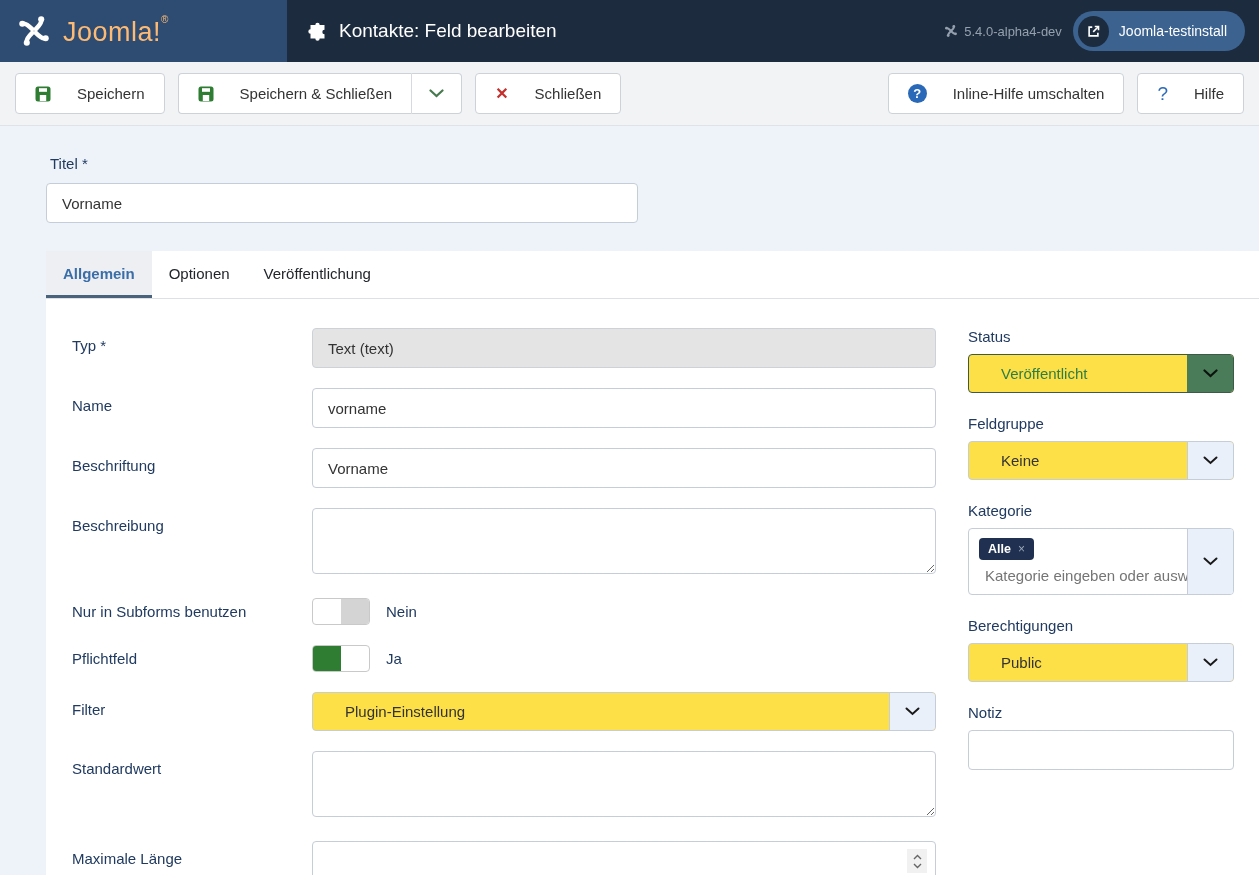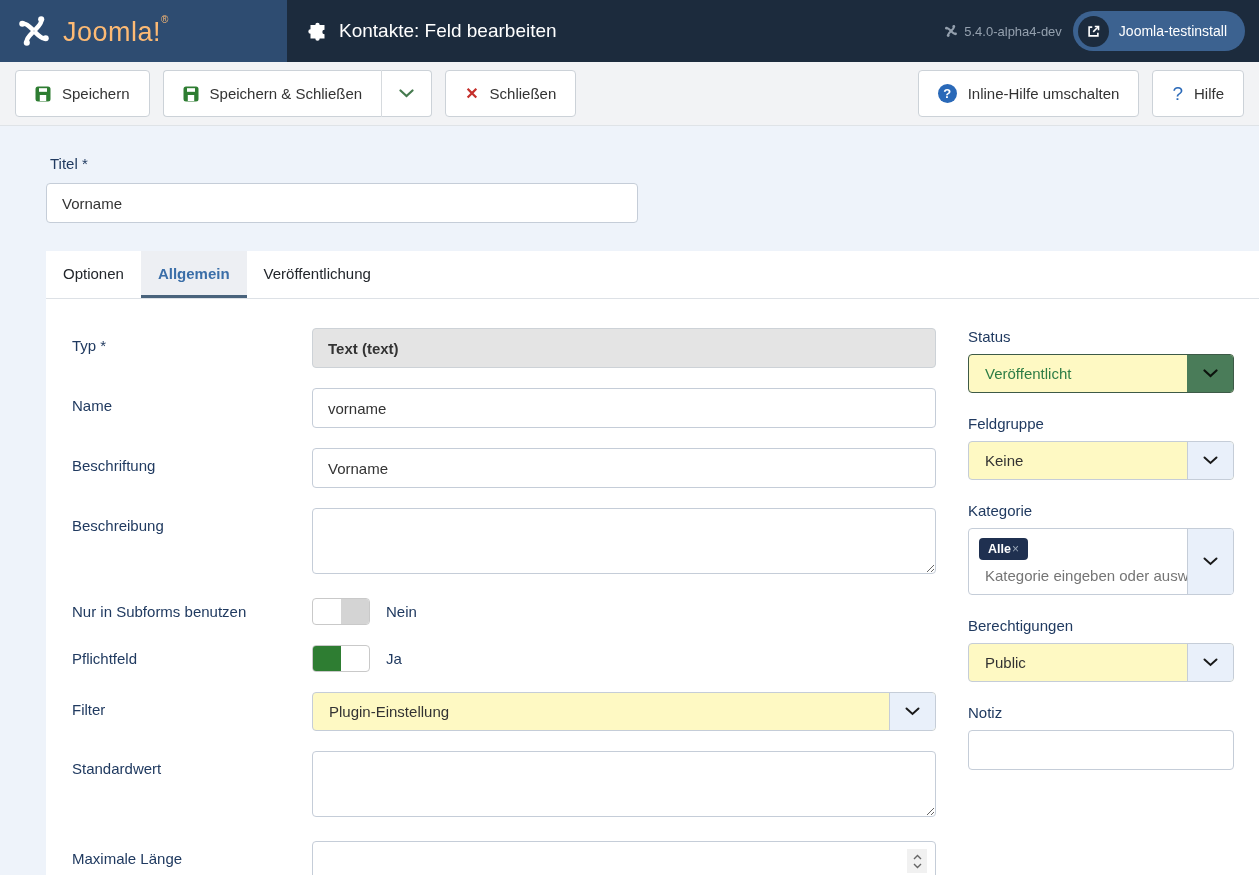--- a/index.html
+++ b/index.html
@@ -34,22 +34,22 @@
     width:31px; height:31px; border-radius:50%; background:var(--header-dark,#1c2b3d);
     display:flex; align-items:center; justify-content:center;
   }
 
   
   .toolbar {
     height:64px; background:#f2f3f5; border-bottom:1px solid #dfe3e7;
     display:flex; align-items:center; padding:0 15px; gap:13px;
   }
   .btn {
-    height:47px; background:#fff; border:1px solid #ccd2d8; border-radius:4px;
-    display:inline-flex; align-items:center; gap:11px; padding:0 19px;
+    height:41px; background:#fff; border:1px solid #ccd2d8; border-radius:4px;
+    display:inline-flex; align-items:center; gap:26px; padding:0 19px;
     font-size:15px; color:#333; cursor:pointer; font-family:inherit;
   }
   .btn-group { display:inline-flex; }
   .btn-group .btn-main { border-radius:4px 0 0 4px; border-right:none; }
   .btn-group .btn-caret {
     border-radius:0 4px 4px 0; padding:0 17px; border-left:1px solid #d6dade;
   }
   .toolbar-right { margin-left:auto; display:flex; gap:13px; }
   .q-circle {
     width:19px; height:19px; border-radius:50%; background:var(--link-blue,#2a69b8);
@@ -79,40 +79,40 @@
   .tab.active {
     background:#edeff3; color:#3a6ea8; font-weight:bold;
     border-bottom:3px solid #49637c;
   }
 
   .card-body { display:flex; padding-top:29px; }
   .form-left { width:890px; padding-left:26px; flex:none; }
   .form-row { display:flex; margin-bottom:20px; }
   .form-row .row-label { width:240px; flex:none; padding-top:9px; }
   .row-field { width:624px; position:relative; }
-  .input-disabled { background:#e4e4e4; border-color:#cdd2d7; color:#333;font-weight:bold; }
+  .input-disabled { background:#e4e4e4; border-color:#cdd2d7; color:#333; }
   textarea.text-area {
     width:100%; height:66px; border:1px solid #c5cdd8; border-radius:4px;
     padding:8px 12px; font-size:15px; font-family:inherit; color:#333;
   }
 
   
   .toggle-row { align-items:center; }
   .toggle-row .row-label { padding-top:0; }
   .toggle { width:58px; height:27px; border:1px solid #c9c9c9; border-radius:4px;
     display:flex; overflow:hidden; cursor:pointer; background:#fff; }
   .toggle .half { width:50%; height:100%; }
   .toggle.on .half.left { background:var(--accent-green,#2e7d32); }
   .toggle.off .half.right { background:#d4d4d4; }
   .toggle-state { margin-left:16px; color:var(--label-navy,#203a60); font-size:15px; }
 
   
   .select {
     position:relative; height:39px; border:1px solid #c5cdd8; border-radius:4px;
-    background:#fef9c3; display:flex; align-items:center; padding:0 60px 0 16px;
+    background:#fde047; display:flex; align-items:center; padding:0 60px 0 32px;
     font-size:15px; color:#333; cursor:pointer; overflow:hidden;
   }
   .select .arrow-seg {
     position:absolute; top:0; right:0; width:46px; height:100%;
     background:#e9f0fa; border-left:1px solid #c5cdd8;
     display:flex; align-items:center; justify-content:center;
   }
   .select.status { border-color:#3d5a47; color:#2e7d46; }
   .select.status .arrow-seg { background:var(--status-green,#4a7c59); border-left:none; }
 
@@ -130,21 +130,21 @@
   .combo {
     position:relative; height:67px; border:1px solid #c5cdd8; border-radius:4px;
     background:#fff; padding:9px 56px 6px 10px; overflow:hidden;
   }
   .combo .arrow-seg {
     position:absolute; top:0; right:0; width:46px; height:100%;
     background:#e9f0fa; border-left:1px solid #c5cdd8;
     display:flex; align-items:center; justify-content:center;
   }
   .chip {
-    display:inline-flex; align-items:center; gap:1px; background:#1f3050; color:#fff;
+    display:inline-flex; align-items:center; gap:7px; background:#1f3050; color:#fff;
     font-size:12.5px; font-weight:bold; border-radius:4px; padding:4px 9px;
   }
   .chip .chip-x { color:#9aa7b8; font-weight:normal; font-size:12px; cursor:pointer; }
   .combo-input {
     border:none; outline:none; font-size:15px; font-family:inherit; color:#555;
     width:230px; margin-top:7px; margin-left:6px; background:transparent;
   }
   .combo-input::placeholder { color:#757575; opacity:1; }
 
   svg { display:block; }
@@ -256,22 +256,22 @@
 <div class="main">
 
   <div class="title-block">
     <label class="field-label">Titel *</label>
     <input class="text-input title-input" type="text" value="Vorname" style="">
   </div>
 
   <div class="card">
 
     <div class="tabs">
+      <div class="tab active">Allgemein</div>
       <div class="tab">Optionen</div>
-      <div class="tab active">Allgemein</div>
       <div class="tab">Veröffentlichung</div>
     </div>
 
     <div class="card-body">
 
       <div class="form-left">
 
         <div class="form-row">
           <span class="row-label field-label">Typ *</span>
           <span class="row-field">

